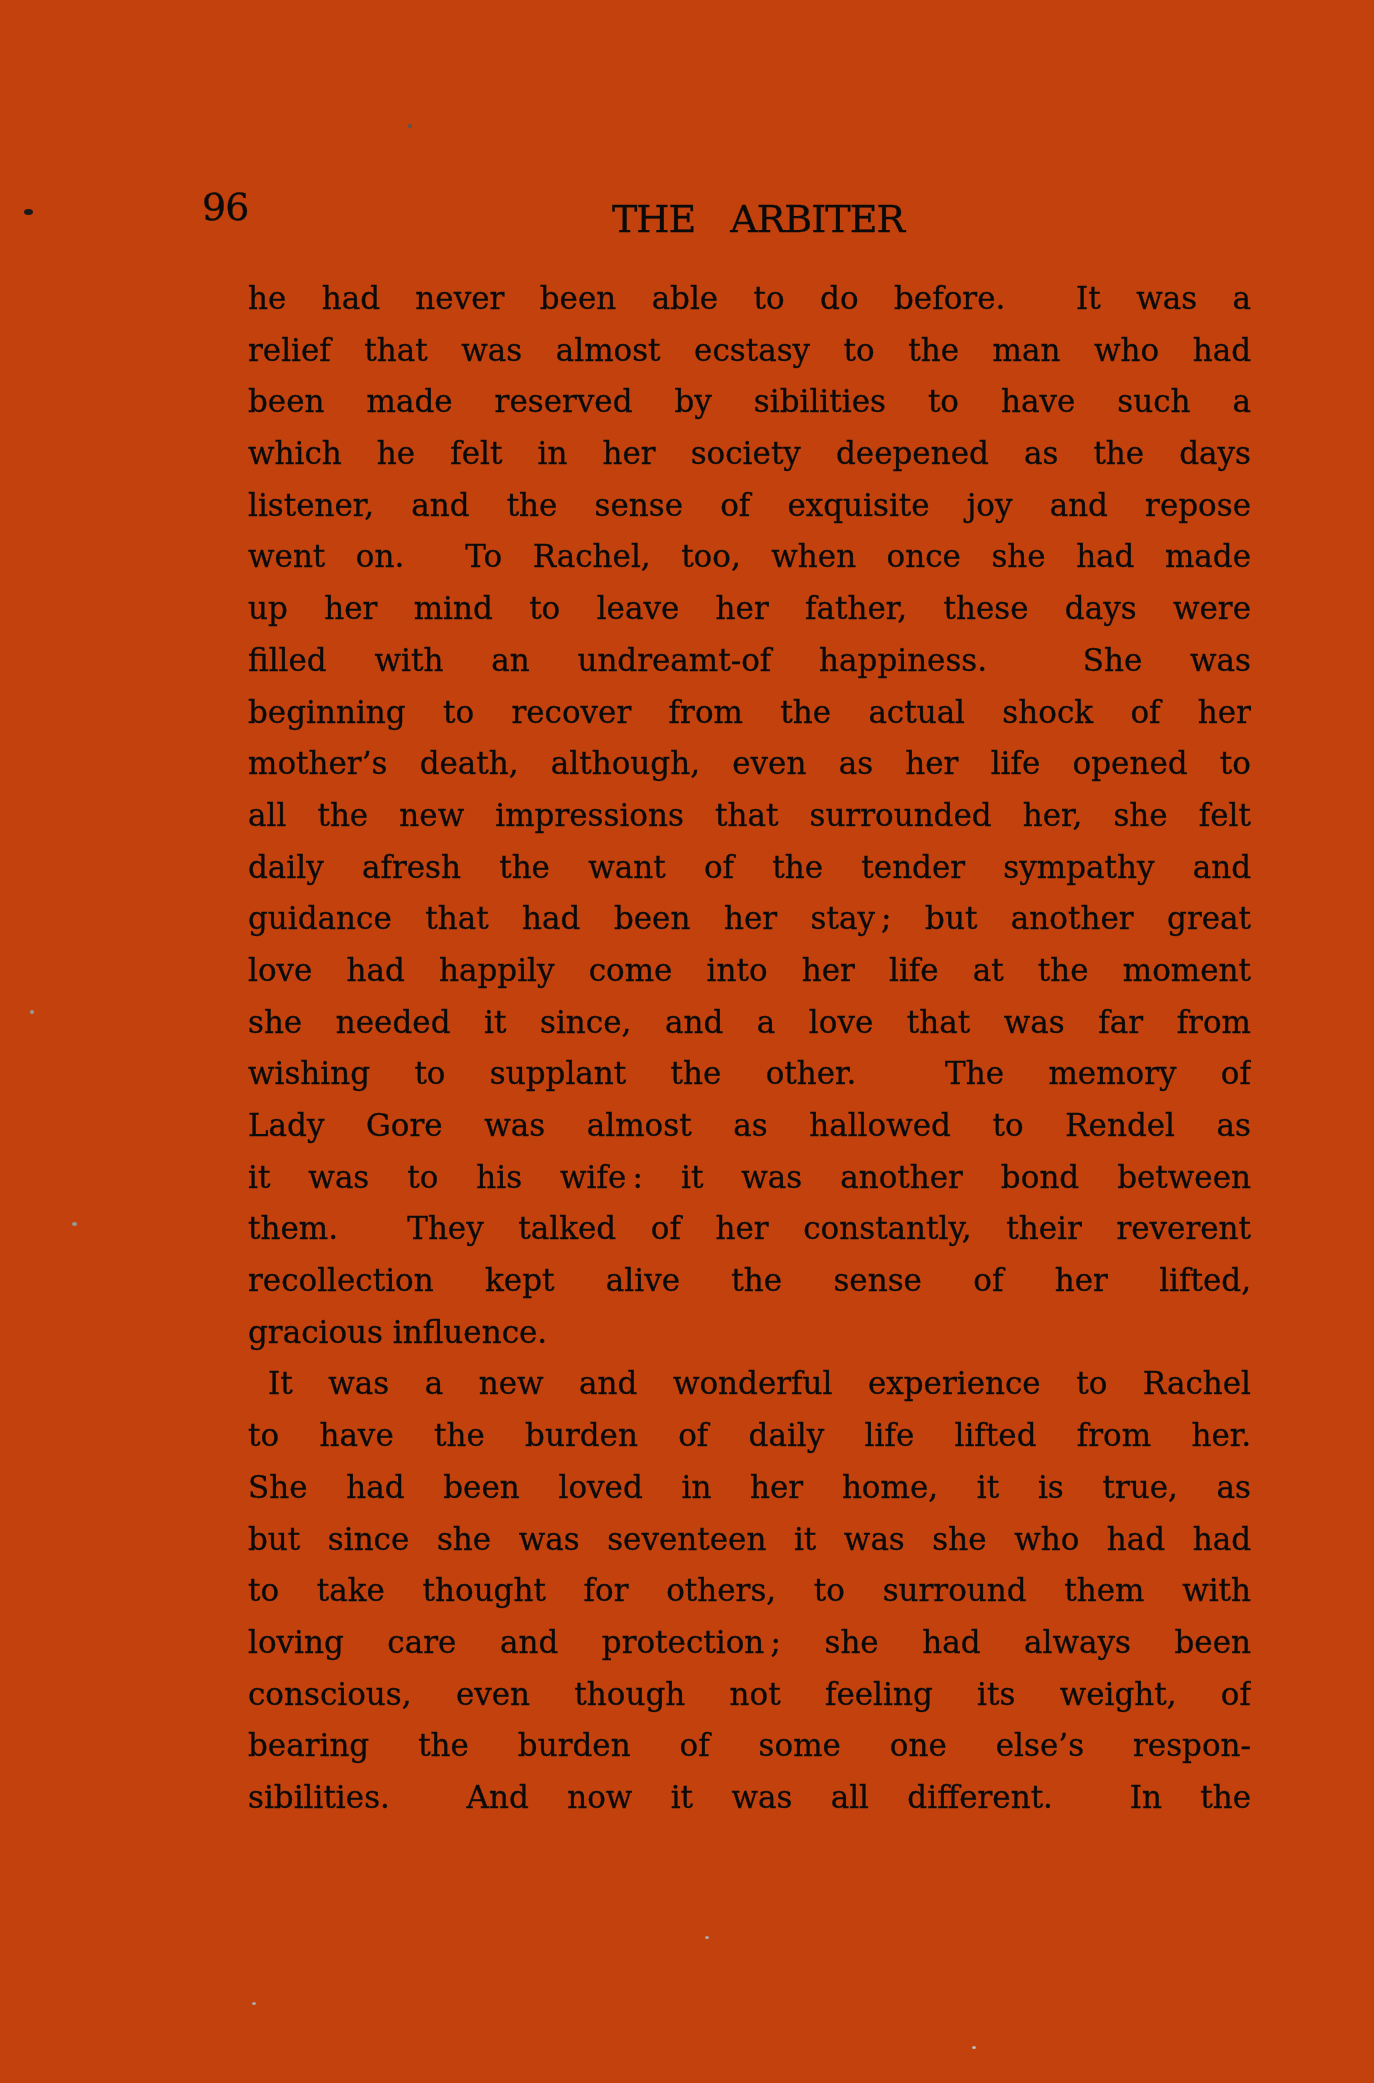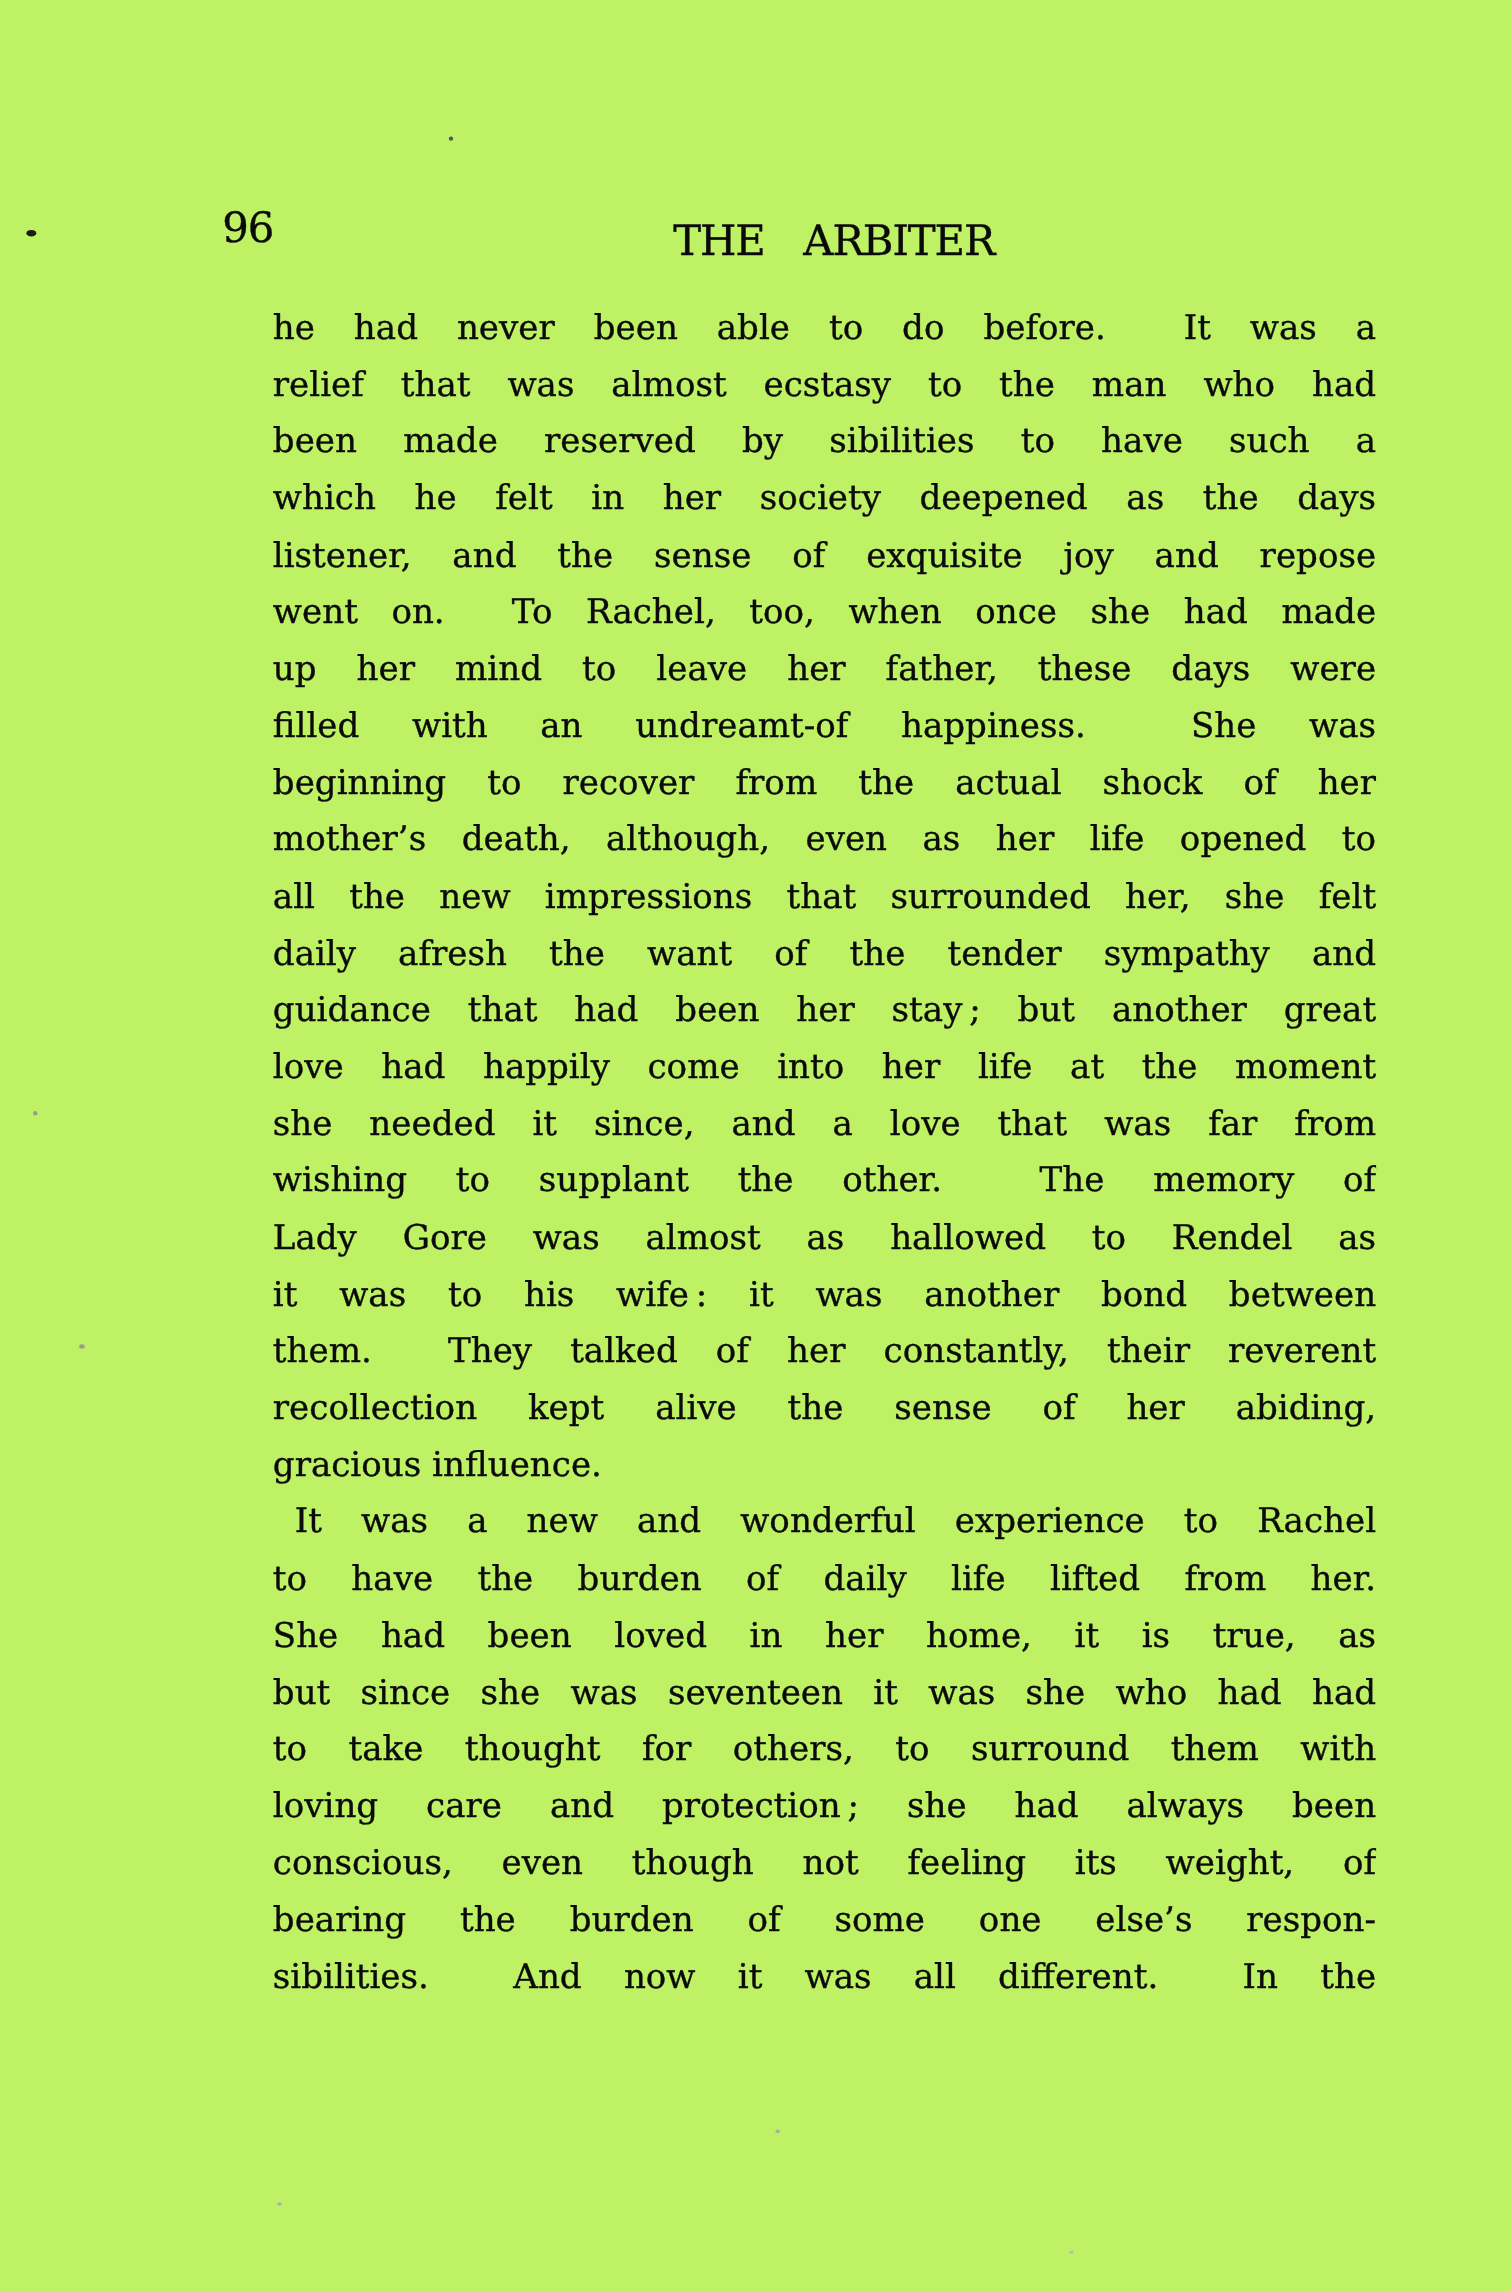--- a/index.html
+++ b/index.html
@@ -4,21 +4,21 @@
 <style>
   html, body {
     margin: 0;
     padding: 0;
     background: #ffffff;
   }
   .page {
     position: relative;
     width: 1374px;
     height: 2083px;
-    background: #bef264;
+    background: #c2410c;
     font-family: "DejaVu Serif", serif;
     color: #0a0a0a;
     overflow: hidden;
   }
   .pagenum {
     position: absolute;
     left: 202px;
     top: 188px;
     font-size: 38px;
     line-height: 1;
@@ -83,21 +83,21 @@
       <div class="line">mother’s death, although, even as her life opened to</div>
       <div class="line">all the new impressions that surrounded her, she felt</div>
       <div class="line">daily afresh the want of the tender sympathy and</div>
       <div class="line">guidance that had been her stay ; but another great</div>
       <div class="line">love had happily come into her life at the moment</div>
       <div class="line">she needed it since, and a love that was far from</div>
       <div class="line">wishing to supplant the other.&nbsp; The memory of</div>
       <div class="line">Lady Gore was almost as hallowed to Rendel as</div>
       <div class="line">it was to his wife : it was another bond between</div>
       <div class="line">them.&nbsp; They talked of her constantly, their reverent</div>
-      <div class="line">recollection kept alive the sense of her abiding,</div>
+      <div class="line">recollection kept alive the sense of her lifted,</div>
       <div class="line short">gracious influence.</div>
       <div class="line indent">It was a new and wonderful experience to Rachel</div>
       <div class="line">to have the burden of daily life lifted from her.</div>
       <div class="line">She had been loved in her home, it is true, as</div>
       <div class="line">but since she was seventeen it was she who had had</div>
       <div class="line">to take thought for others, to surround them with</div>
       <div class="line">loving care and protection ; she had always been</div>
       <div class="line">conscious, even though not feeling its weight, of</div>
       <div class="line">bearing the burden of some one else’s respon-</div>
       <div class="line">sibilities.&nbsp; And now it was all different.&nbsp; In the</div>

